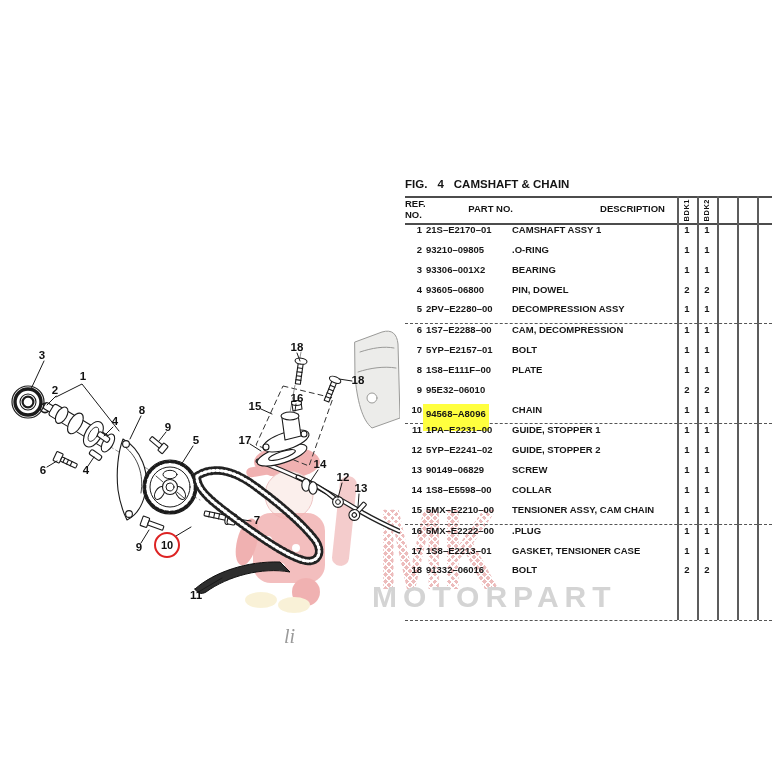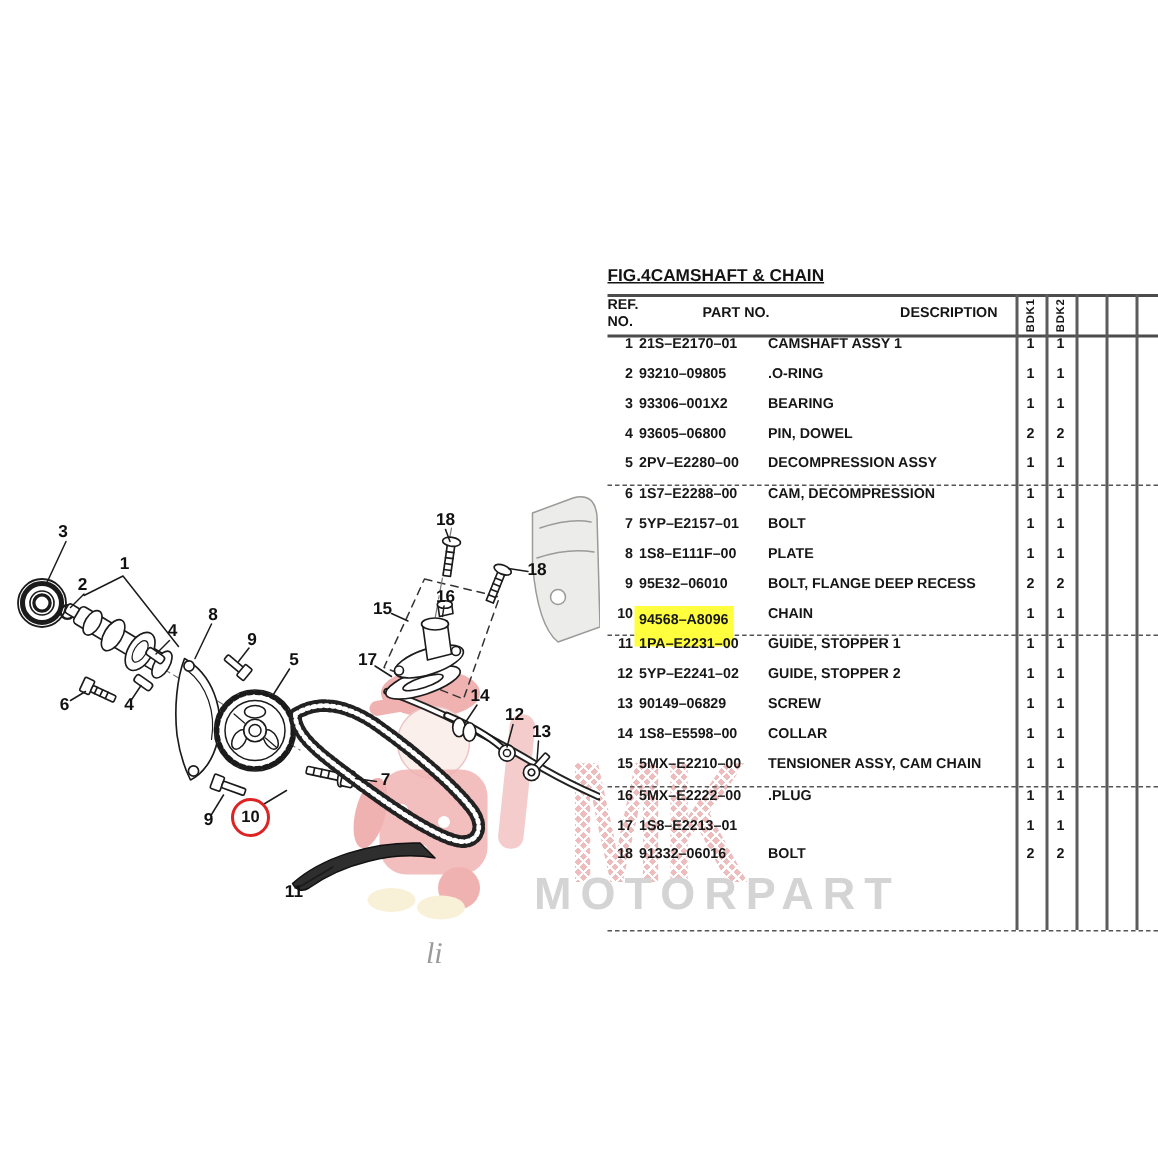--- a/index.html
+++ b/index.html
@@ -6,35 +6,35 @@
   .page{position:relative;width:772px;height:772px;background:#fff;overflow:hidden;
         font-family:"Liberation Sans",sans-serif;color:#141414;}
 
   
   .wm{position:absolute;z-index:1;}
   .wm-mk{left:378px;top:492px;font:700 128px/1 "Liberation Sans",sans-serif;
          letter-spacing:-4px;color:#edbcbc;transform:scale(.62,.9);transform-origin:top left;}
   .wm-hatch{left:376px;top:490px;width:132px;height:108px;pointer-events:none;
     background:repeating-linear-gradient(45deg,#fff 0 1.6px,transparent 1.6px 5px),
                repeating-linear-gradient(-45deg,#fff 0 1.6px,transparent 1.6px 5px);}
-  .wm-brand{left:356px;top:582px;font:600 30px/1 "Liberation Sans",sans-serif;
+  .wm-brand{left:372px;top:582px;font:600 30px/1 "Liberation Sans",sans-serif;
             letter-spacing:6px;color:#d4d4d4;}
   .wm-script{left:284px;top:594px;font:italic 400 20px/1 "Liberation Serif",serif;color:#9a9a9a;margin-top:32px;}
 
   
   .diagram{position:absolute;left:0;top:330px;width:400px;height:300px;z-index:2;}
   .callouts{position:absolute;left:0;top:0;width:772px;height:772px;z-index:2;pointer-events:none;}
   .co{position:absolute;transform:translate(-50%,-50%);
       font:700 11.5px/1 "Liberation Sans",sans-serif;color:#111;white-space:nowrap;}
   .co.circ{width:22px;height:22px;border:2.6px solid #dd2323;border-radius:50%;
       display:flex;align-items:center;justify-content:center;font-size:11px;}
 
   
   .fig-title{position:absolute;left:405px;top:179px;z-index:3;
-      font:700 11.5px/1 "Liberation Sans",sans-serif;display:flex;white-space:nowrap;text-decoration:underline;}
+      font:700 11.5px/1 "Liberation Sans",sans-serif;display:flex;gap:10px;white-space:nowrap;}
   .tbl{position:absolute;left:405px;top:0;width:367px;height:600px;z-index:3;}
   .hline,.vline,.dline{position:absolute;}
   .hline{left:0;width:367px;height:0;border-top:2.2px solid #4c4c4c;}
   .vline{width:0;height:424px;top:196px;border-left:2px solid #5c5c5c;}
   .dline{left:0;width:367px;height:0;border-top:1px dashed #555;}
   .hdr{position:absolute;font:700 9.5px/1.15 "Liberation Sans",sans-serif;color:#141414;}
   .vhost{position:absolute;top:198px;height:24px;width:20px;display:flex;
          align-items:center;justify-content:center;}
   .vtxt{writing-mode:vertical-rl;transform:rotate(180deg);
         font:700 7.5px/1 "Liberation Sans",sans-serif;letter-spacing:.5px;color:#141414;}
@@ -349,21 +349,20 @@
         <div class="prow">
           <span class="c-ref">8</span>
           <span class="c-part">1S8–E111F–00</span>
           <span class="c-desc">PLATE</span>
           <span class="c-q1">1</span>
           <span class="c-q2">1</span>
         </div>
         <div class="prow">
           <span class="c-ref">9</span>
           <span class="c-part">95E32–06010</span>
-          <span class="c-desc">BOLT, FLANGE DEEP RECESS</span>
           <span class="c-q1">2</span>
           <span class="c-q2">2</span>
         </div>
         <div class="prow gend">
           <span class="c-ref">10</span>
           <span class="c-part hl">94568–A8096</span>
           <span class="c-desc">CHAIN</span>
           <span class="c-q1">1</span>
           <span class="c-q2">1</span>
         </div>
@@ -405,20 +404,21 @@
         <div class="prow">
           <span class="c-ref">16</span>
           <span class="c-part">5MX–E2222–00</span>
           <span class="c-desc">.PLUG</span>
           <span class="c-q1">1</span>
           <span class="c-q2">1</span>
         </div>
         <div class="prow">
           <span class="c-ref">17</span>
           <span class="c-part">1S8–E2213–01</span>
+          <span class="c-desc">GASKET, TENSIONER CASE</span>
           <span class="c-q1">1</span>
           <span class="c-q2">1</span>
         </div>
         <div class="prow">
           <span class="c-ref">18</span>
           <span class="c-part">91332–06016</span>
           <span class="c-desc">BOLT</span>
           <span class="c-q1">2</span>
           <span class="c-q2">2</span>
         </div>

